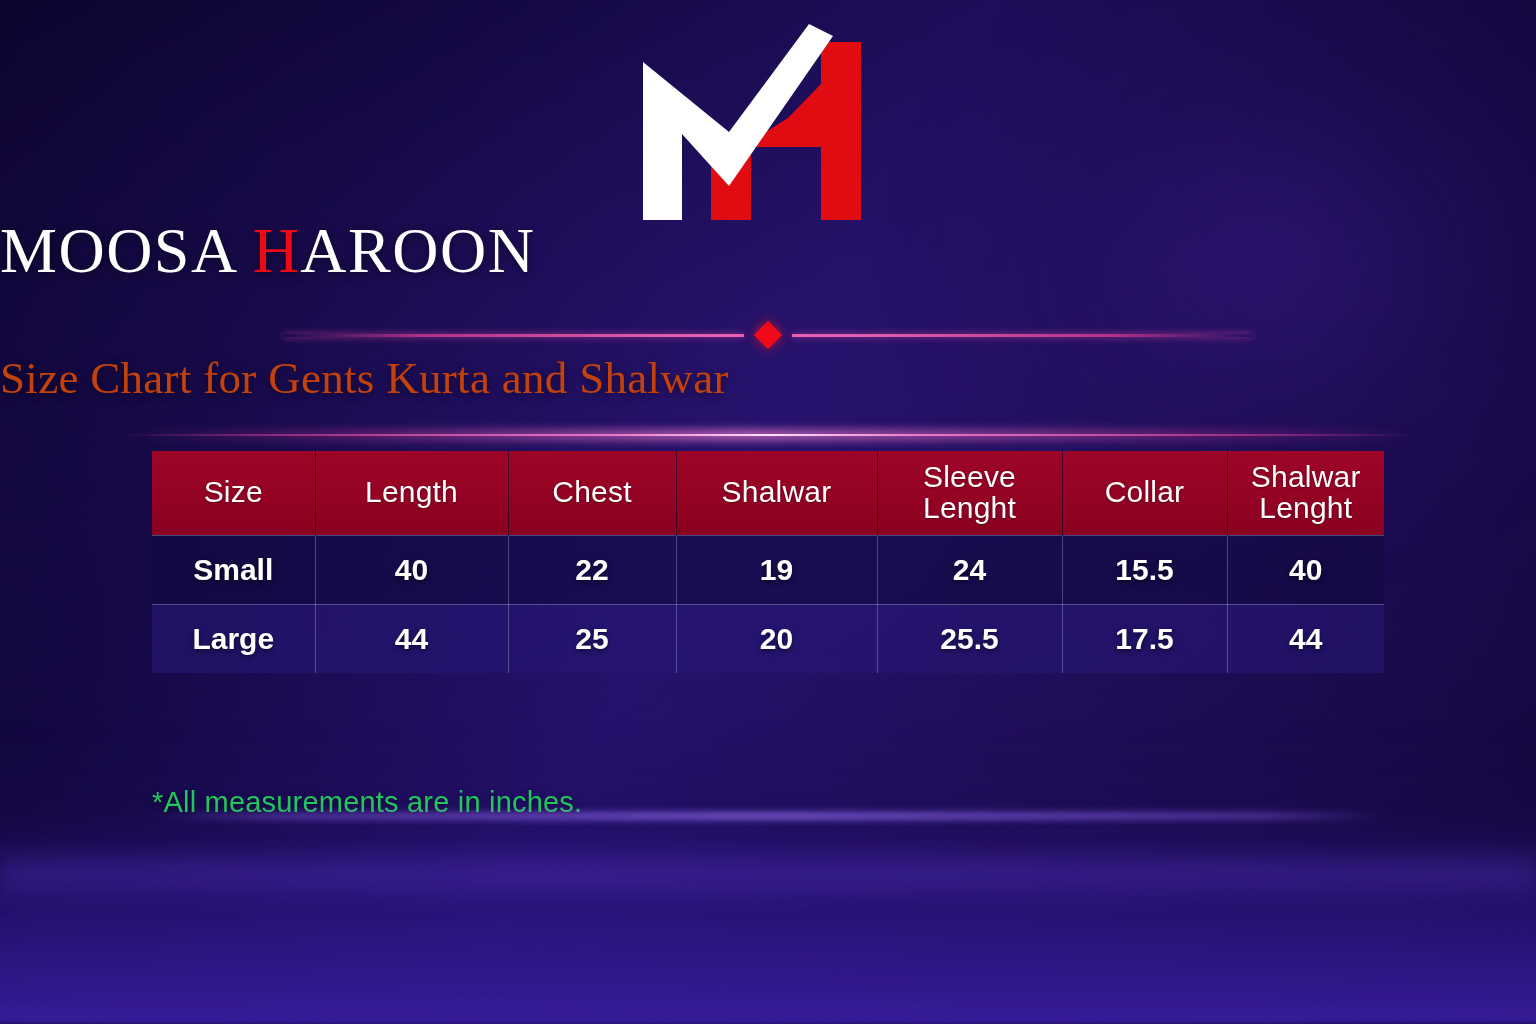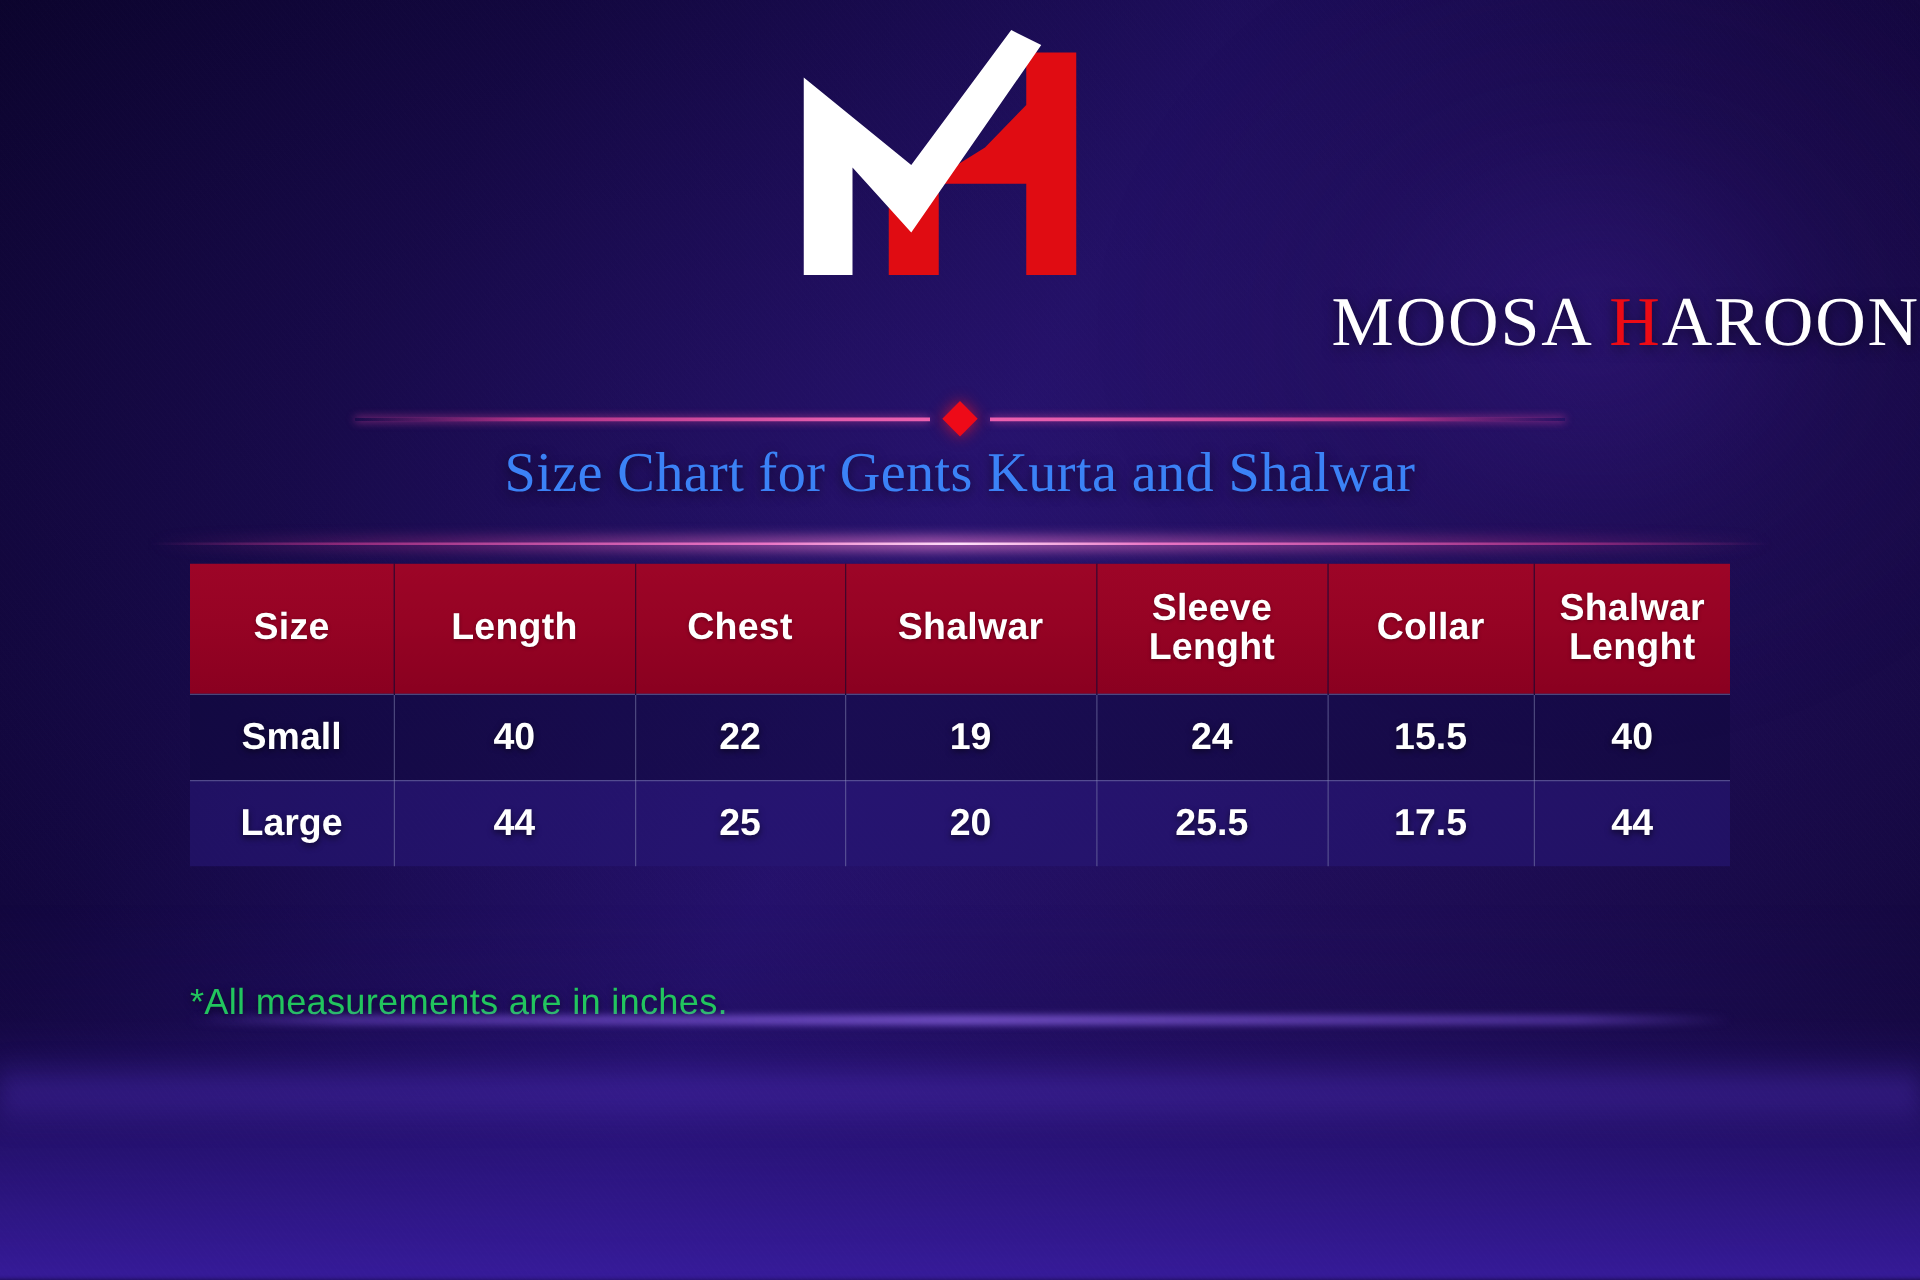--- a/index.html
+++ b/index.html
@@ -68,24 +68,24 @@
 
   
   .logo-wrap{
     position:absolute; left:0; right:0; top:24px;
     display:flex; justify-content:center;
   }
   .logo-mark{ width:270px; height:200px; display:block; }
 
   
   .brand{
-    position:absolute; left:0; right:0; top:226px;
-    text-align:right;
+    position:absolute; left:0; right:0; top:214px;
+    text-align:left;
     font-family:"Liberation Serif", serif;
-    font-size:56px;
+    font-size:64px;
     letter-spacing:1.5px;
     font-weight:400;
     color:#ffffff;
     text-shadow:0 2px 10px rgba(0,0,0,.55);
     white-space:nowrap;
   }
   .brand .accent{ color:#ec0b15; }
 
   
   .divider-diamond{
@@ -104,25 +104,24 @@
   .dd-gem{
     width:20px; height:20px; margin:0 14px;
     background:#ee0a18;
     transform:rotate(45deg);
     box-shadow:0 0 12px rgba(238,20,40,.75);
   }
 
   
   .subtitle{
     position:absolute; left:0; right:0; top:352px;
-    text-align:center;
     font-family:"Liberation Serif", serif;
     font-size:45px;
     font-weight:400;
-    color:#3b82f6;
+    color:#c2410c;
     letter-spacing:.3px;
     text-shadow:0 2px 9px rgba(0,0,0,.55);
     white-space:nowrap;
   }
 
   
   .streak{
     position:absolute; left:120px; right:120px; top:430px; height:10px;
   }
   .streak .core{
@@ -157,24 +156,24 @@
     table-layout:fixed;
   }
   table.size-table th,
   table.size-table td{
     text-align:center;
     vertical-align:middle;
     color:#ffffff;
   }
   
   table.size-table thead th{
-    height:104px;
+    height:84px;
     background:linear-gradient(to bottom, #9d0527 0%, #960324 45%, #8a0020 100%);
     font-size:30px;
-    font-weight:bold;
+    font-weight:normal;
     line-height:1.02;
     letter-spacing:.2px;
     border-right:1px solid rgba(20,6,46,.65);
     text-shadow:0 1px 3px rgba(0,0,0,.35);
     padding:0 4px;
   }
   table.size-table thead th:last-child{ border-right:none; }
 
   
   table.size-table tbody td{

